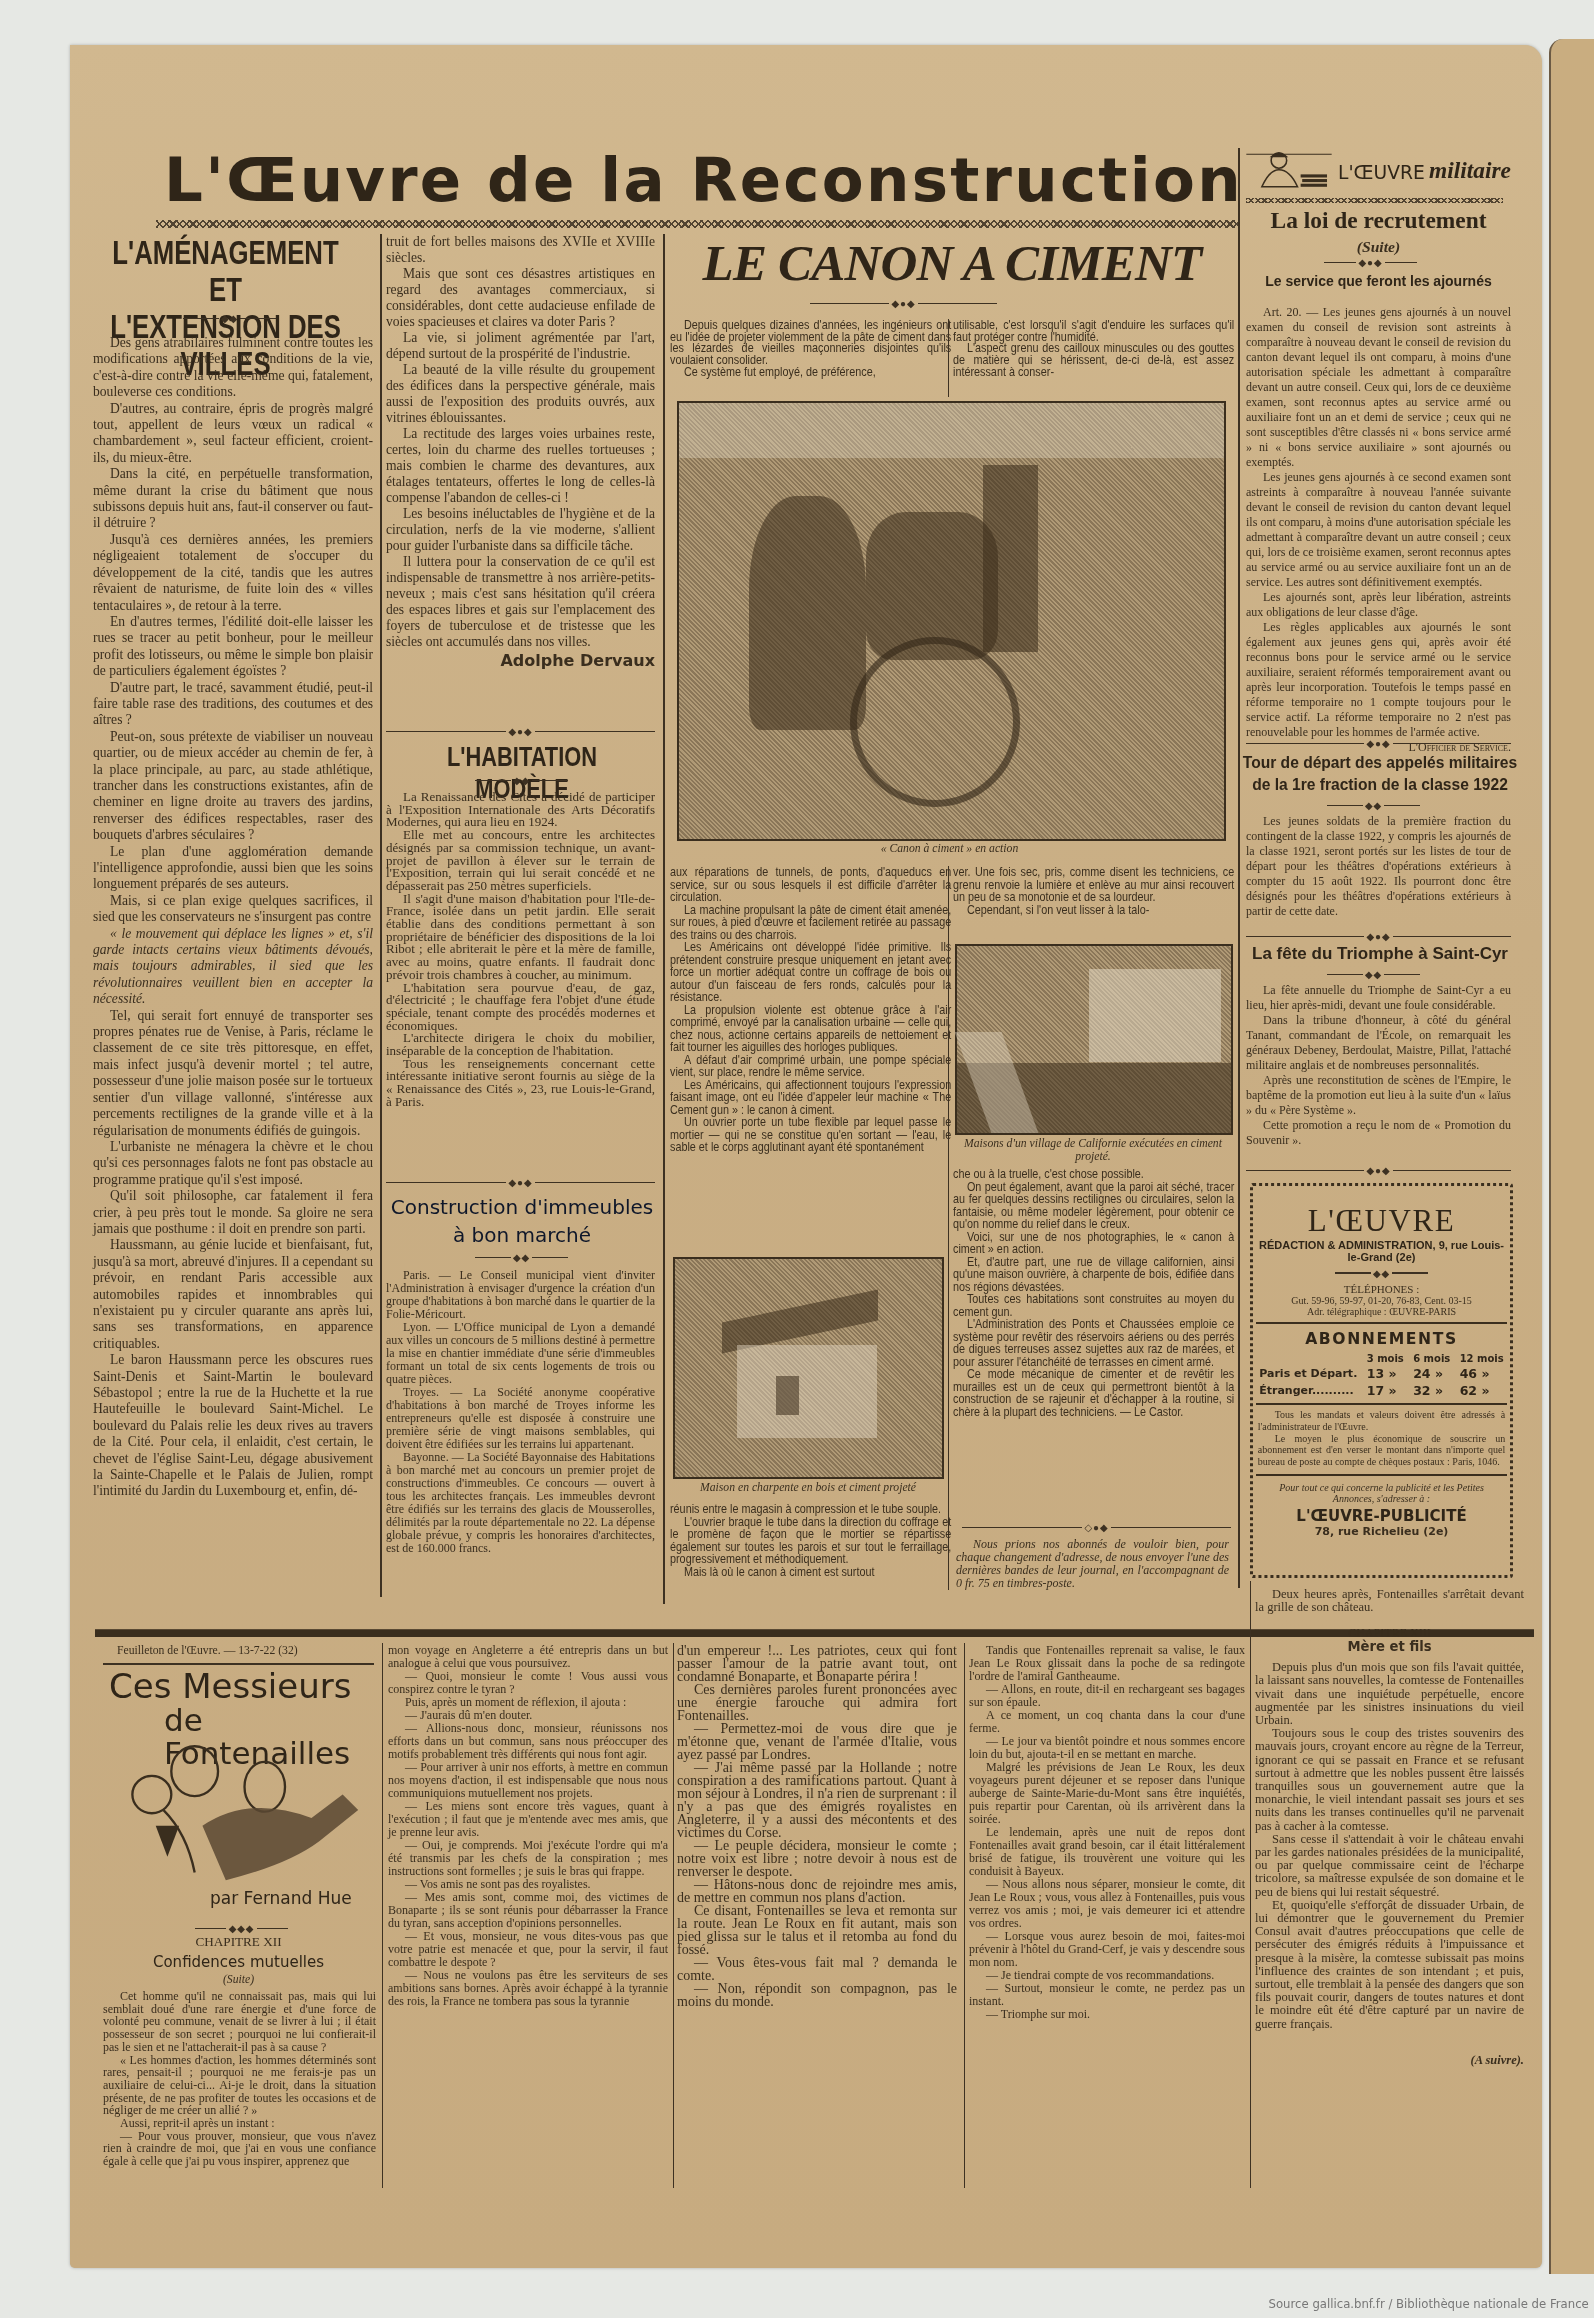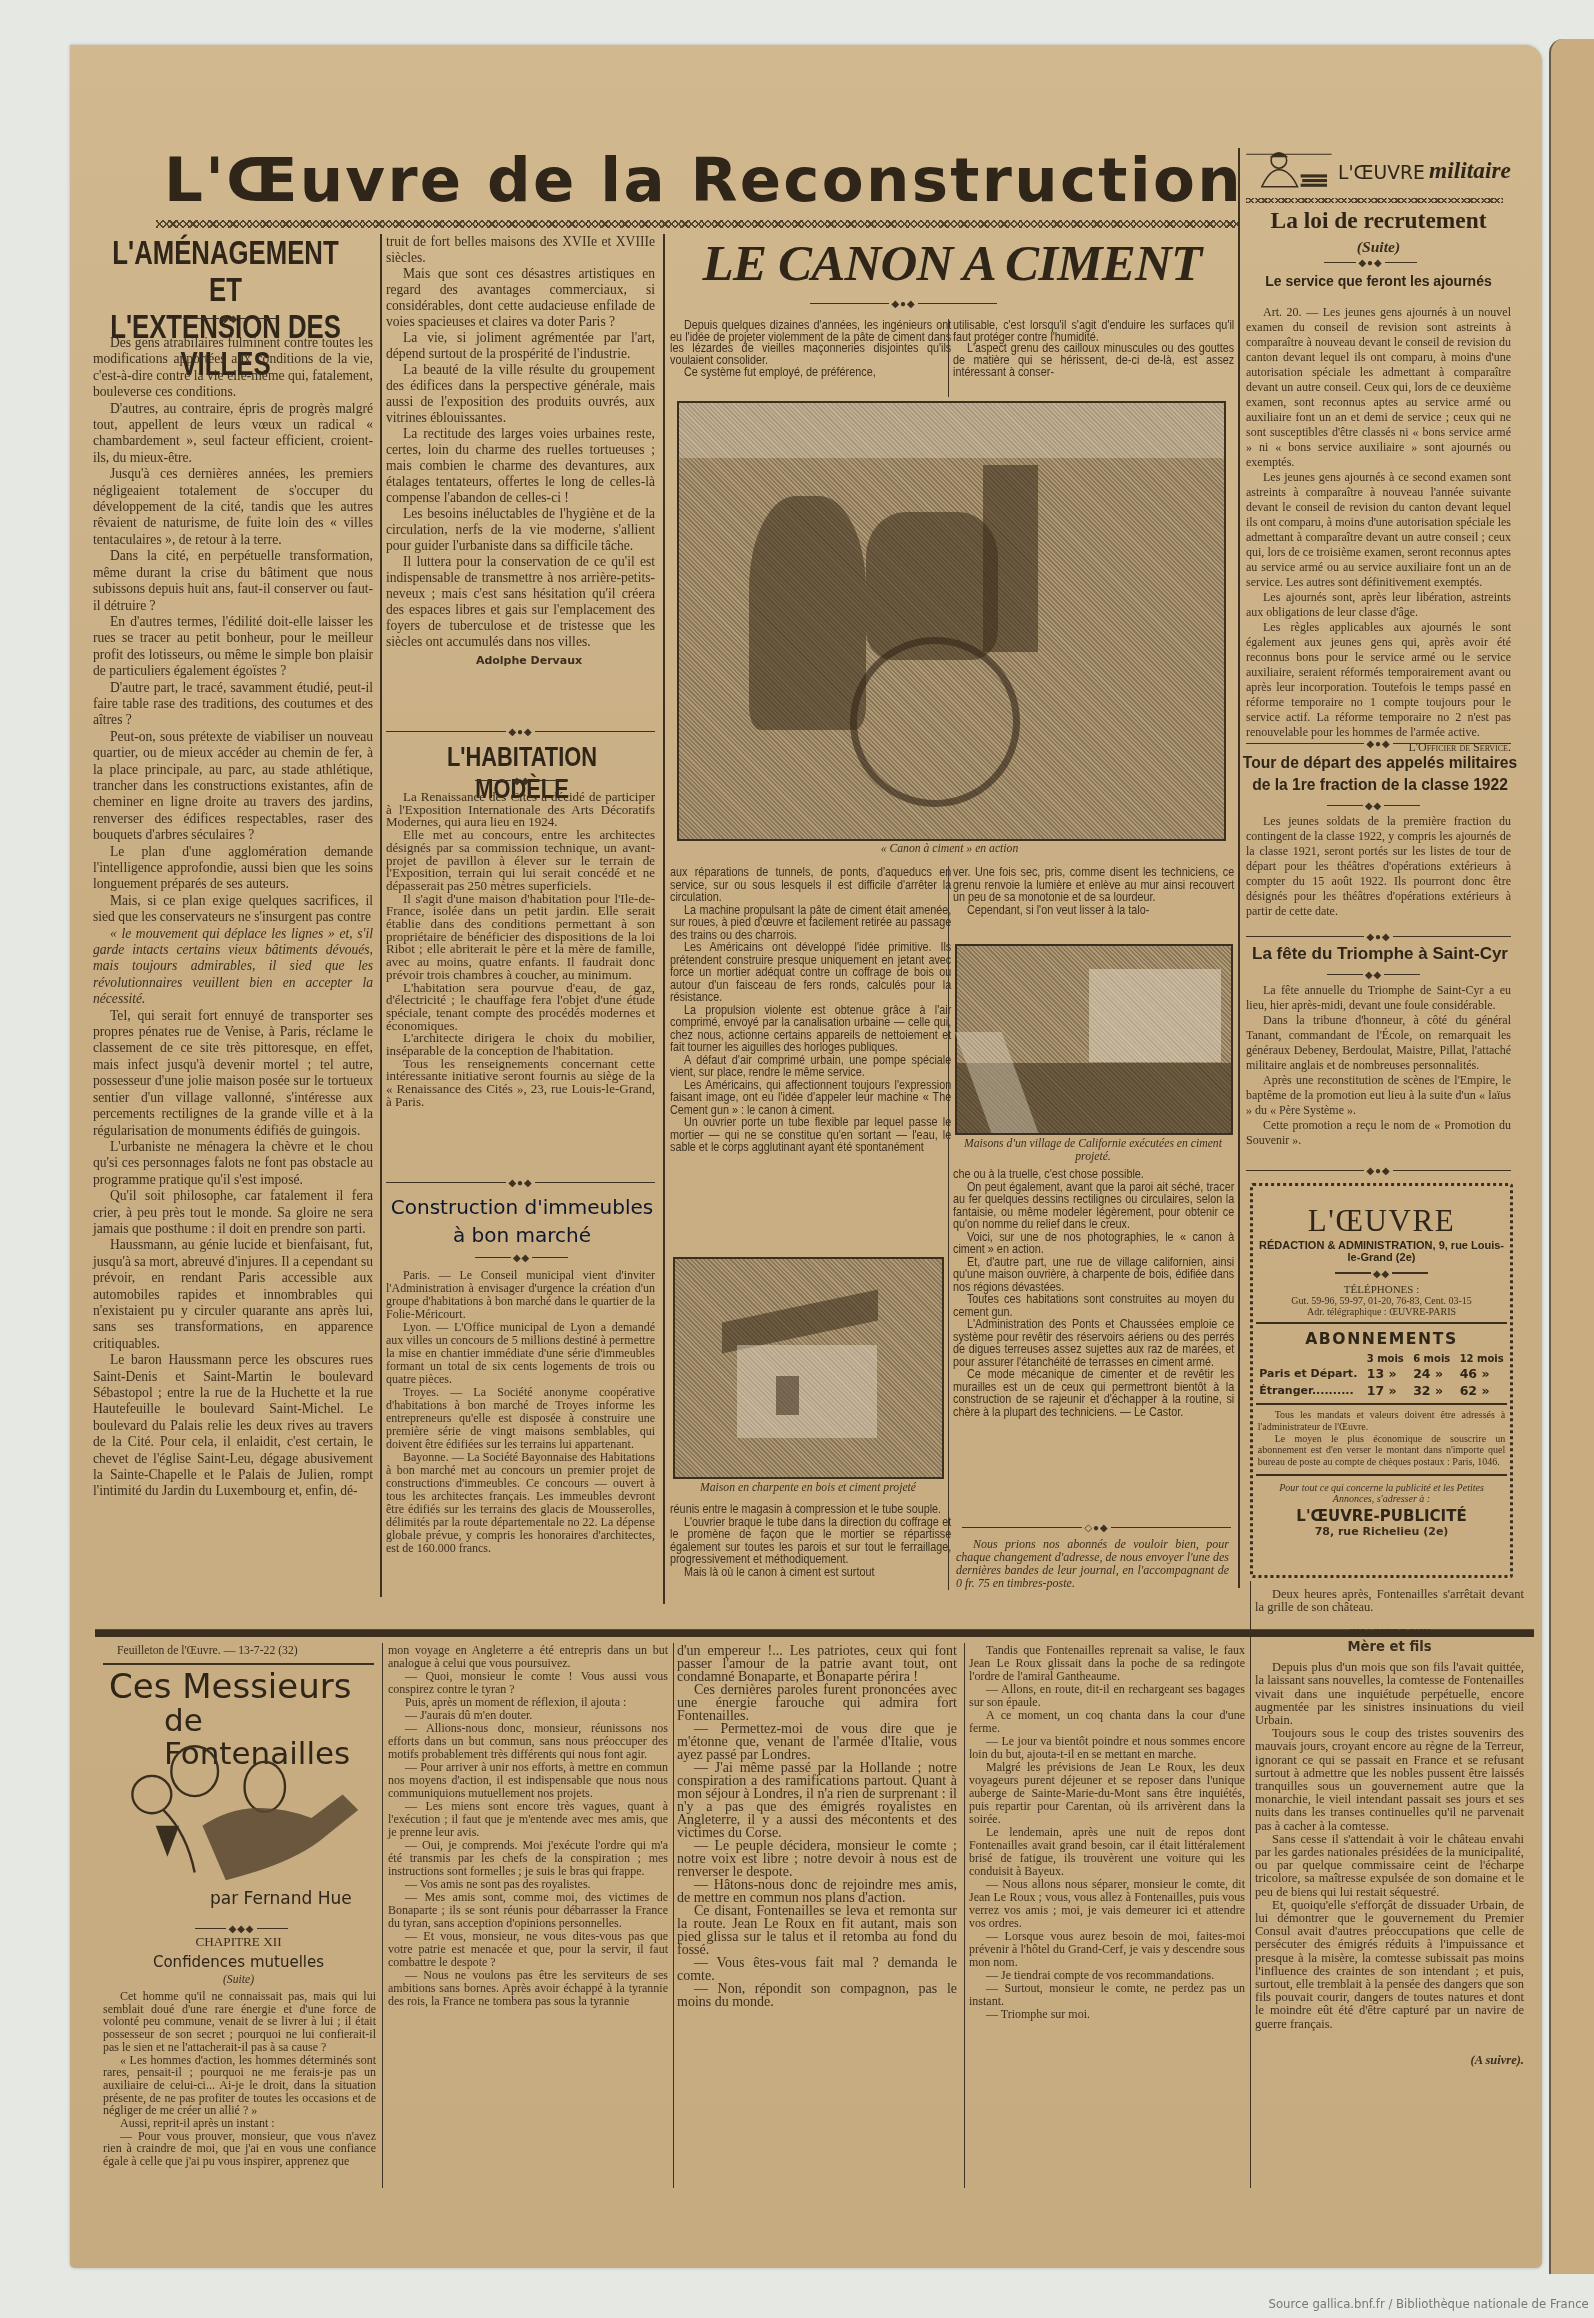--- a/index.html
+++ b/index.html
@@ -149,43 +149,43 @@
   <div>L'AMÉNAGEMENT ET</div>
   <div>L'EXTENSION DES VILLES</div>
 </div>
 <div class="orn" style="left:183px;top:313px;width:93px;">
     <span>◆◆</span>
   </div>
 <div class="rule-v" style="left:380px;top:234px;height:1363px;"></div>
 <div class="abs text" style="left:93px;top:335px;width:280px;font-size:13.6px;line-height:16.4px;">
   <p>Des gens atrabilaires fulminent contre toutes les modifications apportées aux conditions de la vie, c'est-à-dire contre la vie elle-même qui, fatalement, bouleverse ces conditions.</p>
   <p>D'autres, au contraire, épris de progrès malgré tout, appellent de leurs vœux un radical « chambardement », seul facteur efficient, croient-ils, du mieux-être.</p>
+  <p>Dans la cité, en perpétuelle transformation, même durant la crise du bâtiment que nous subissons depuis huit ans, faut-il conserver ou faut-il détruire ?</p>
   <p>Jusqu'à ces dernières années, les premiers négligeaient totalement de s'occuper du développement de la cité, tandis que les autres rêvaient de naturisme, de fuite loin des « villes tentaculaires », de retour à la terre.</p>
-  <p>Dans la cité, en perpétuelle transformation, même durant la crise du bâtiment que nous subissons depuis huit ans, faut-il conserver ou faut-il détruire ?</p>
   <p>En d'autres termes, l'édilité doit-elle laisser les rues se tracer au petit bonheur, pour le meilleur profit des lotisseurs, ou même le simple bon plaisir de particuliers également égoïstes ?</p>
   <p>D'autre part, le tracé, savamment étudié, peut-il faire table rase des traditions, des coutumes et des aîtres ?</p>
   <p>Peut-on, sous prétexte de viabiliser un nouveau quartier, ou de mieux accéder au chemin de fer, à la place principale, au parc, au stade athlétique, trancher dans les constructions existantes, afin de cheminer en ligne droite au travers des jardins, renverser des édifices respectables, raser des bouquets d'arbres séculaires ?</p>
   <p>Le plan d'une agglomération demande l'intelligence approfondie, aussi bien que les soins longuement préparés de ses auteurs.</p>
   <p>Mais, si ce plan exige quelques sacrifices, il sied que les conservateurs ne s'insurgent pas contre</p>
   <p class="ital">« le mouvement qui déplace les lignes » et, s'il garde intacts certains vieux bâtiments dévoués, mais toujours admirables, il sied que les révolutionnaires veuillent bien en accepter la nécessité.</p>
   <p>Tel, qui serait fort ennuyé de transporter ses propres pénates rue de Venise, à Paris, réclame le classement de ce site très pittoresque, en effet, mais infect jusqu'à devenir mortel ; tel autre, possesseur d'une jolie maison posée sur le tortueux sentier d'un village vallonné, s'intéresse aux percements rectilignes de la grande ville et à la régularisation de monuments édifiés de guingois.</p>
   <p>L'urbaniste ne ménagera la chèvre et le chou qu'si ces personnages falots ne font pas obstacle au programme pratique qu'il s'est imposé.</p>
   <p>Qu'il soit philosophe, car fatalement il fera crier, à peu près tout le monde. Sa gloire ne sera jamais que posthume : il doit en prendre son parti.</p>
   <p>Haussmann, au génie lucide et bienfaisant, fut, jusqu'à sa mort, abreuvé d'injures. Il a cependant su prévoir, en rendant Paris accessible aux automobiles rapides et innombrables qui n'existaient pu y circuler quarante ans après lui, sans ses transformations, en apparence critiquables.</p>
   <p>Le baron Haussmann perce les obscures rues Saint-Denis et Saint-Martin le boulevard Sébastopol ; entre la rue de la Huchette et la rue Hautefeuille le boulevard Saint-Michel. Le boulevard du Palais relie les deux rives au travers de la Cité. Pour cela, il enlaidit, c'est certain, le chevet de l'église Saint-Leu, dégage abusivement la Sainte-Chapelle et le Palais de Julien, rompt l'intimité du Jardin du Luxembourg et, enfin, dé-</p>
 </div>
 <div class="abs text" style="left:386px;top:234px;width:269px;font-size:13.6px;line-height:16px;">
   <p style="text-indent:0">truit de fort belles maisons des XVIIe et XVIIIe siècles.</p>
   <p>Mais que sont ces désastres artistiques en regard des avantages commerciaux, si considérables, dont cette audacieuse enfilade de voies spacieuses et claires va doter Paris ?</p>
   <p>La vie, si joliment agrémentée par l'art, dépend surtout de la prospérité de l'industrie.</p>
   <p>La beauté de la ville résulte du groupement des édifices dans la perspective générale, mais aussi de l'exposition des produits ouvrés, aux vitrines éblouissantes.</p>
   <p>La rectitude des larges voies urbaines reste, certes, loin du charme des ruelles tortueuses ; mais combien le charme des devantures, aux étalages tentateurs, offertes le long de celles-là compense l'abandon de celles-ci !</p>
   <p>Les besoins inéluctables de l'hygiène et de la circulation, nerfs de la vie moderne, s'allient pour guider l'urbaniste dans sa difficile tâche.</p>
   <p>Il luttera pour la conservation de ce qu'il est indispensable de transmettre à nos arrière-petits-neveux ; mais c'est sans hésitation qu'il créera des espaces libres et gais sur l'emplacement des foyers de tuberculose et de tristesse que les siècles ont accumulés dans nos villes.</p>
-  <p style="text-align:center;font-family:'DejaVu Sans',sans-serif;font-weight:bold;font-size:11px;margin-top:3.1px;">Adolphe Dervaux</p>
+  <p style="text-align:right;font-family:'DejaVu Sans',sans-serif;font-weight:bold;font-size:16px;margin-top:3.1px;">Adolphe Dervaux</p>
 </div>
 
 <div class="orn" style="left:386px;top:726px;width:269px;">
     <span>◆●◆</span>
   </div>
 <div class="abs h-cond" style="left:382px;top:741px;width:280px;font-size:28px;">L'HABITATION MODÈLE</div>
 <div class="orn" style="left:475px;top:775px;width:93px;">
     <span>◆◆</span>
   </div>
 <div class="abs text" style="left:386px;top:791px;width:269px;font-size:13px;line-height:12.7px;">

